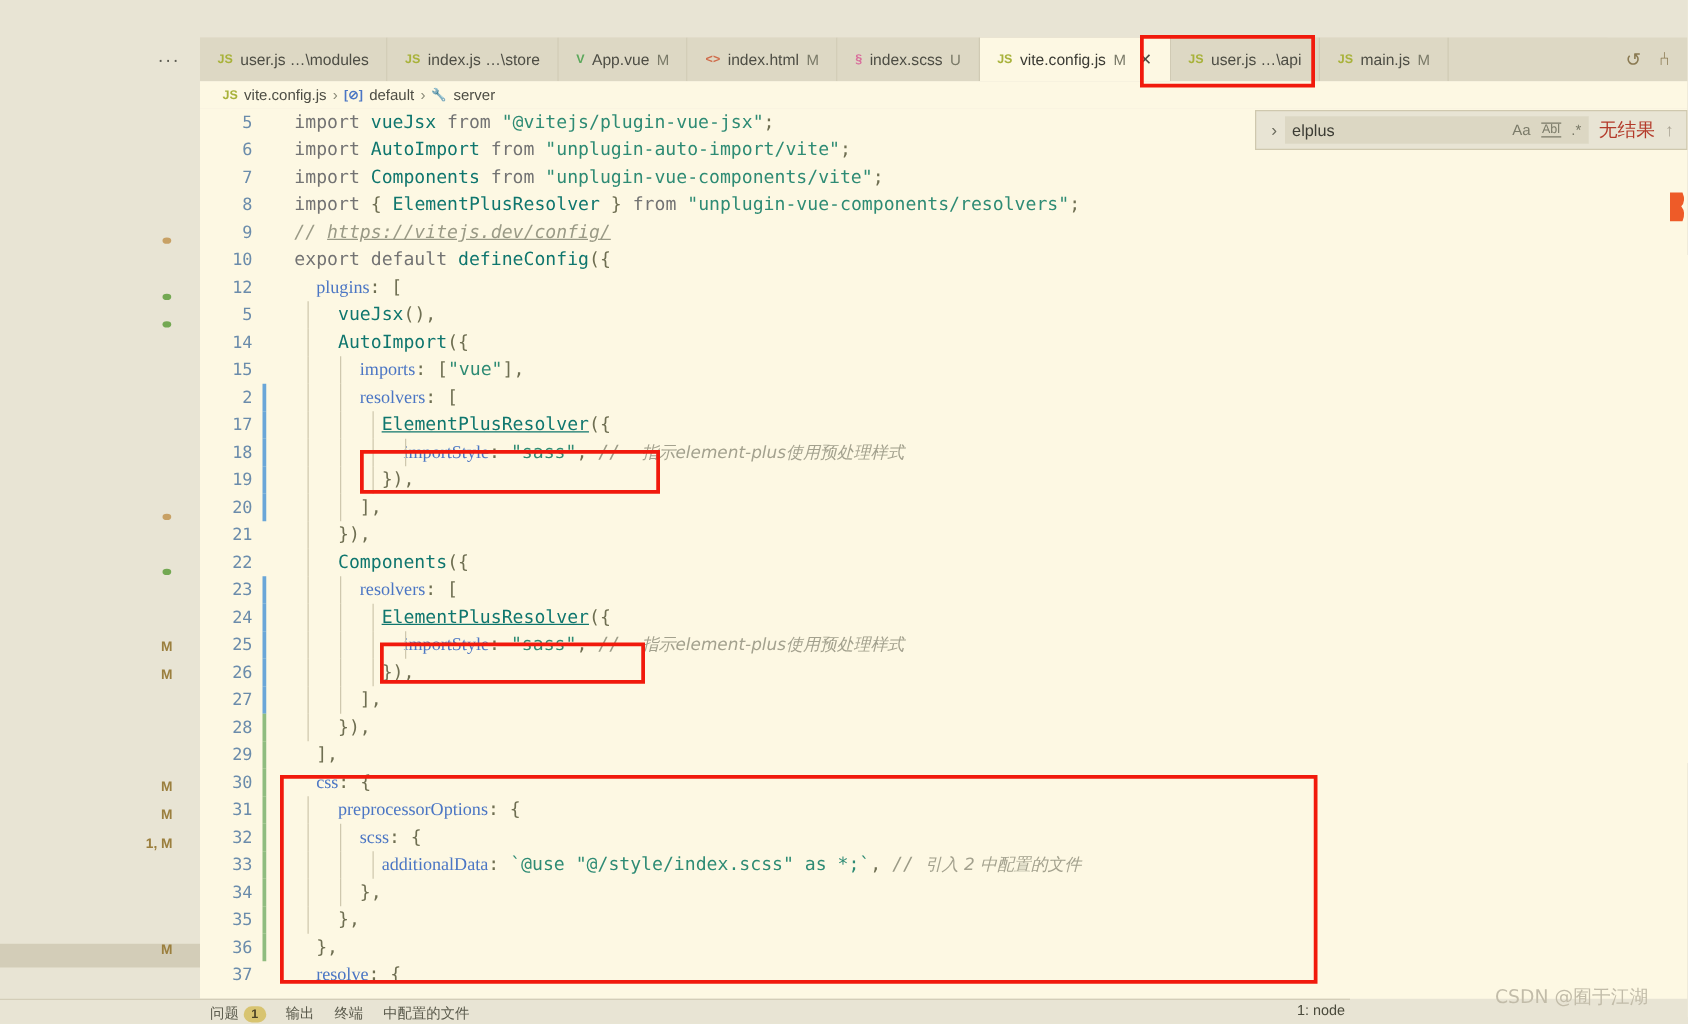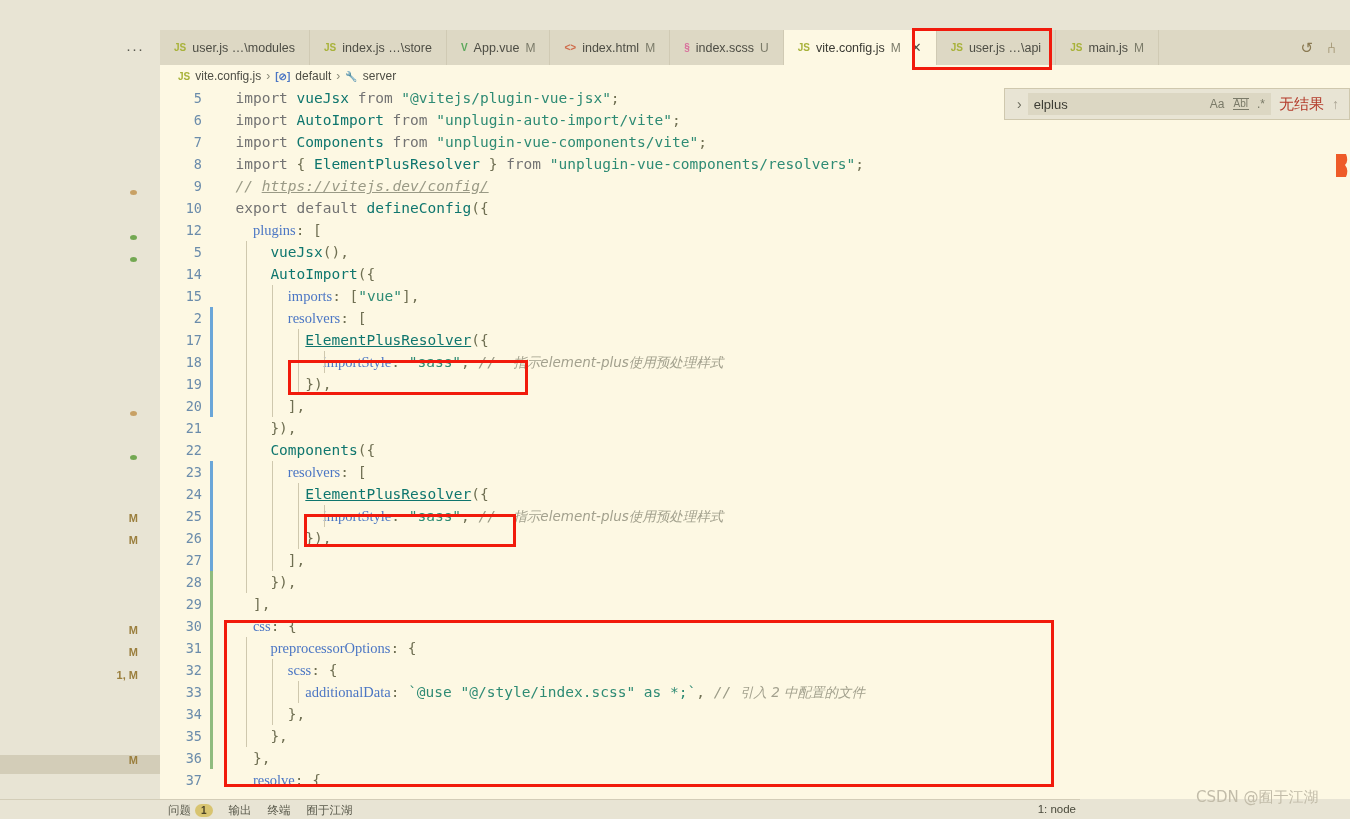--- a/index.html
+++ b/index.html
@@ -385,20 +385,20 @@
     </div>
     <span class="find-result">无结果</span>
     <span class="find-up">↑</span>
   </div>
 
   <div class="panel">
     <div class="panel-tabs" id="panel-tabs">
         <span>问题<span class="badge">1</span></span>
         <span>输出</span>
         <span>终端</span>
-        <span>囿于江湖</span>
+        <span>中配置的文件</span>
       </div>
     <div class="panel-right">1: node</div>
   </div>
 
   <div class="watermark">CSDN @囿于江湖</div>
 
 </div>
 
 </body></html>

